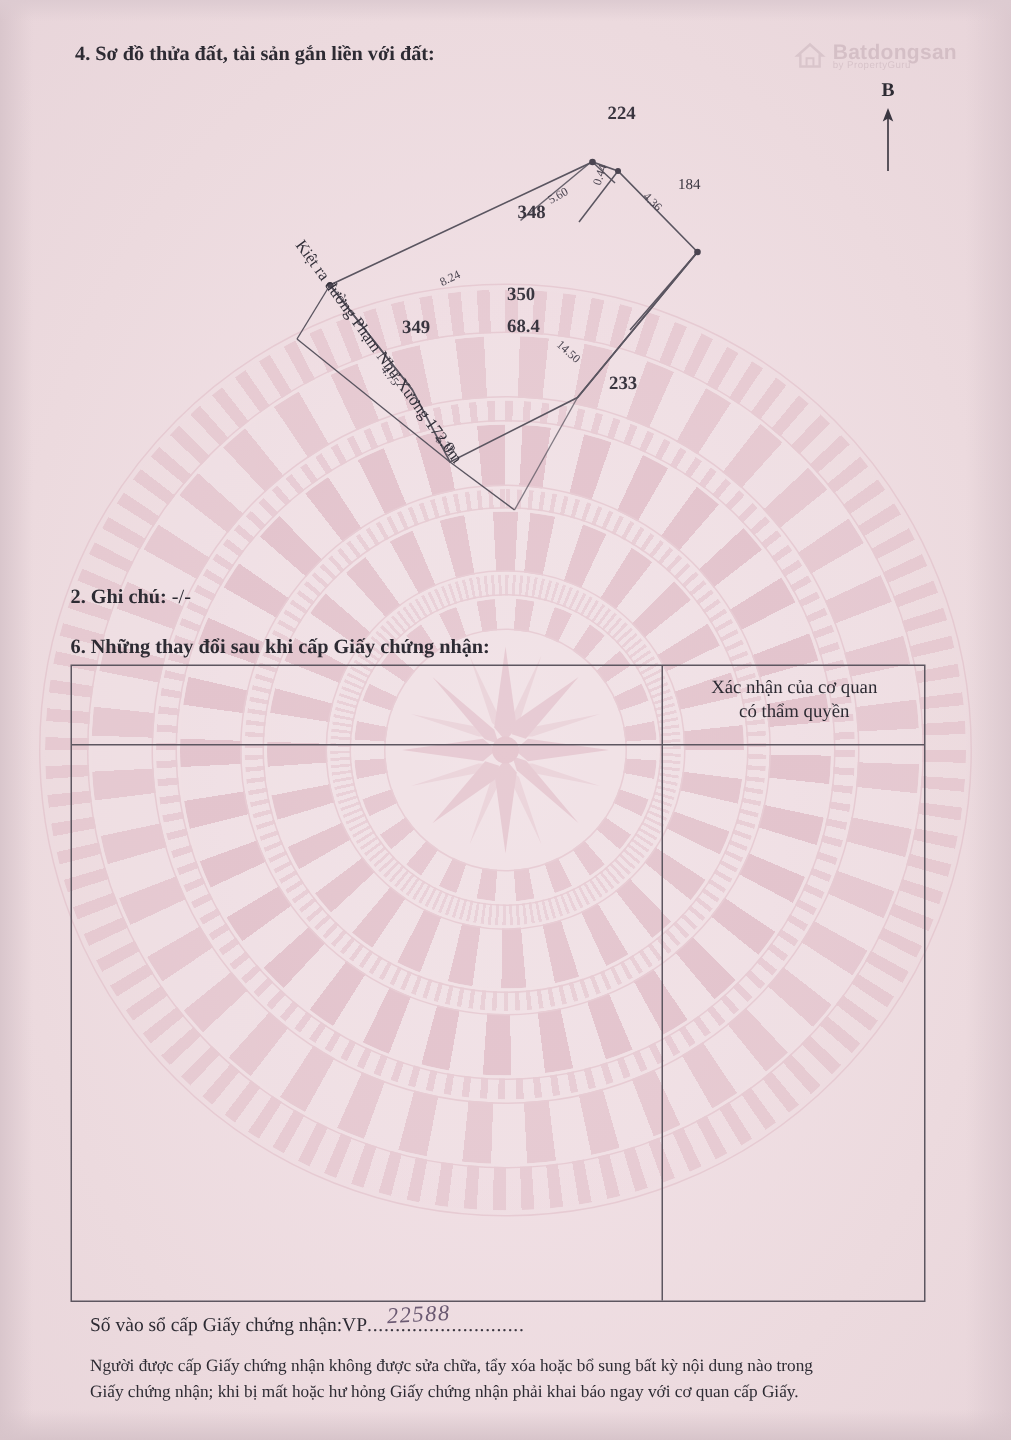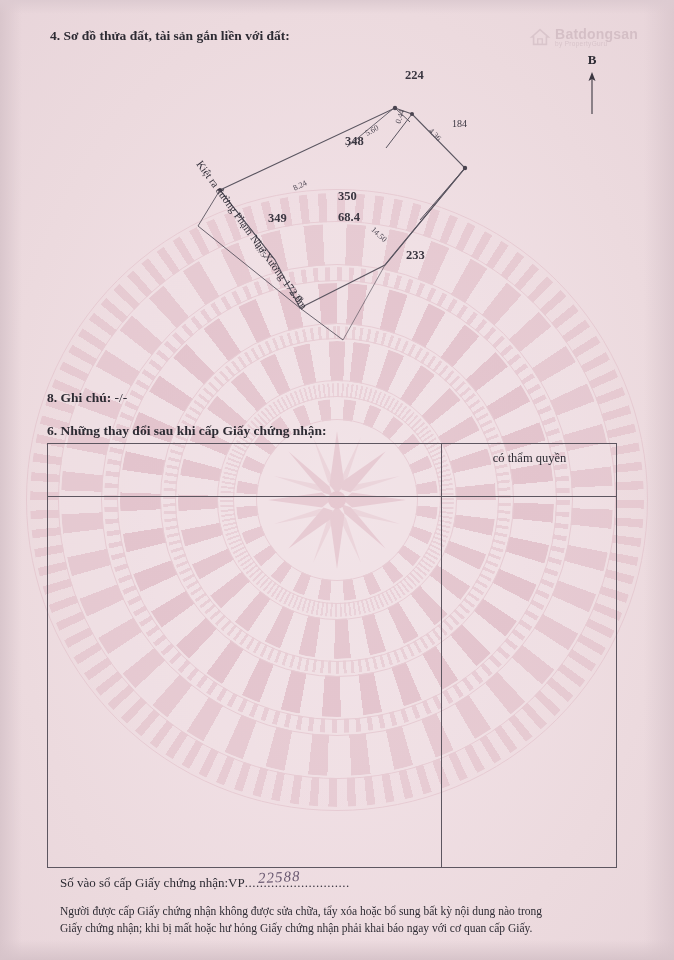--- a/index.html
+++ b/index.html
@@ -378,30 +378,31 @@
       <div class="dlabel small" style="left:248px; top:80px; transform:rotate(45deg);">4.36</div>
       <div class="dlabel small" style="left:113px; top:131px; transform:rotate(-26deg);">8.24</div>
       <div class="dlabel small" style="left:190px; top:180px; transform:rotate(42deg);">14.50</div>
       <div class="dlabel small" style="left:73px; top:196px; transform:rotate(52deg);">4.75</div>
       <div class="dlabel small" style="left:110px; top:242px; transform:rotate(40deg);">5.38</div>
 
       <div class="road-label" style="left:24px; top:108px; transform:rotate(54deg);">Kiệt ra đường Phạm Như Xương 172.0m</div>
     </div>
 
     <div class="heading" id="h-sec5">
-      <span>8. Ghi chú:</span>
+      <span>2. Ghi chú:</span>
       <span class="note-val">-/-</span>
     </div>
 
     <div class="heading" id="h-sec6">6. Những thay đổi sau khi cấp Giấy chứng nhận:</div>
 
     <div id="tbl">
       <div class="col-split"></div>
       <div class="hdr-rule"></div>
       <div class="th" id="th-right">
+        <div>Xác nhận của cơ quan</div>
         <div>có thẩm quyền</div>
       </div>
     </div>
 
     <div id="f-serial">
       <span>Số vào sổ cấp Giấy chứng nhận:</span><span>VP</span><span class="dots">....</span><span class="dots">........................</span>
     </div>
     <div id="f-serial-hand">22588</div>
 
     <div id="f-note">

